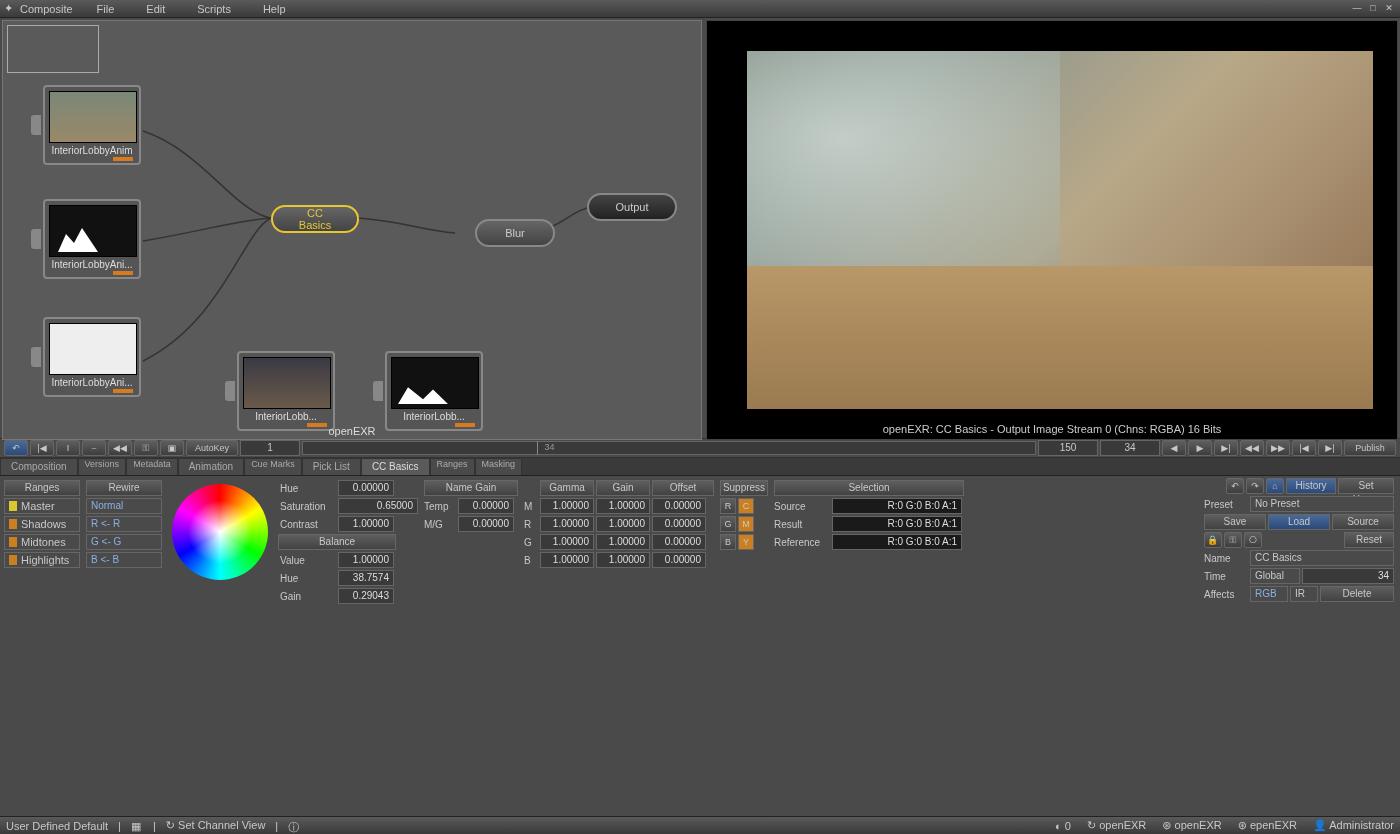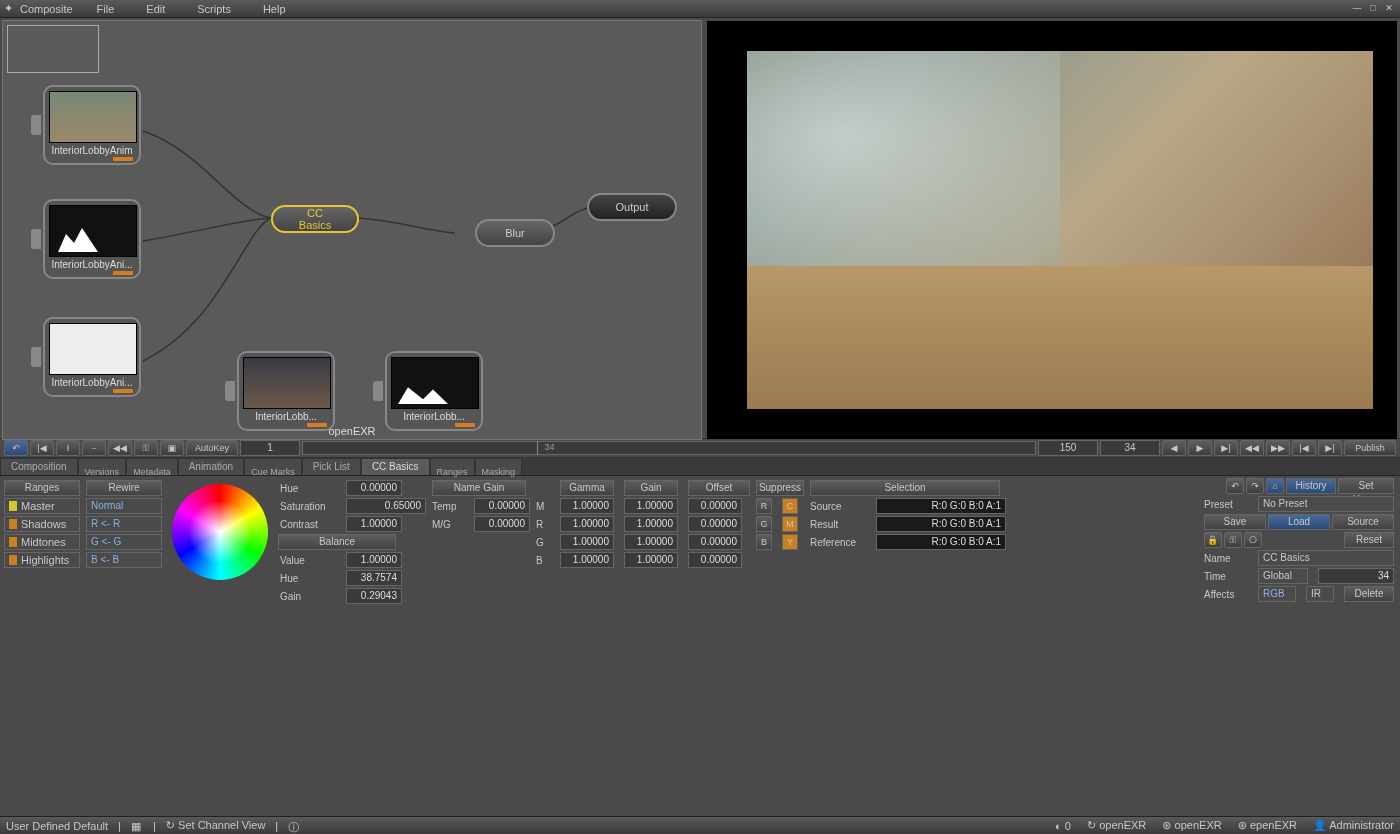--- a/index.html
+++ b/index.html
@@ -6,21 +6,21 @@
 body{background:#4a4a4a;width:1400px;height:834px;overflow:hidden;position:relative}
 .menubar{height:18px;background:linear-gradient(#5a5a5a,#3a3a3a);display:flex;align-items:center;padding:0 4px;border-bottom:1px solid #222}
 .menubar .logo{width:14px;height:14px;margin-right:2px}
 .menubar .title{margin-right:24px}
 .menubar .item{margin-right:32px;cursor:pointer}
 .winbtn{position:absolute;right:4px;top:2px;display:flex;gap:2px}
 .winbtn span{width:14px;height:12px;display:inline-block;text-align:center;line-height:12px;font-size:9px}
 .upper{display:flex;height:420px}
 .nodepanel{width:700px;height:420px;background:#5a5a5a;border:1px solid #777;position:relative;margin:2px}
 .minimap{position:absolute;left:4px;top:4px;width:92px;height:48px;border:1px solid #aaa;background:#5a5a5a}
-.node{position:absolute;background:#555;border:2px solid #888;border-radius:10px;text-align:center}
+.node{position:absolute;background:#555;border:2px solid #888;border-radius:4px;text-align:center}
 .node.image{width:98px;height:80px;padding:4px}
 .node.image .thumb{width:88px;height:52px;background:#222;border:1px solid #000;margin-bottom:2px}
 .node.image .lbl{font-size:10px;color:#ddd;white-space:nowrap;overflow:hidden}
 .node.image .orange{position:absolute;right:6px;bottom:2px;width:20px;height:4px;background:#d87a1f}
 .node.pill{height:28px;border-radius:14px;padding:0 20px;display:flex;align-items:center;justify-content:center;background:linear-gradient(#666,#444);border:2px solid #888}
 .node.pill.sel{border:2px solid #e8c632}
 .node.pill .lbl{color:#e8c632}
 .node.pill.dark .lbl{color:#ccc}
 .handle{position:absolute;left:-14px;top:50%;width:10px;height:20px;background:#888;border-radius:3px 0 0 3px;transform:translateY(-50%)}
 .edge{position:absolute;stroke:#333;stroke-width:1.5;fill:none}
@@ -35,32 +35,32 @@
 .tbtn{height:16px;min-width:24px;background:linear-gradient(#5e5e5e,#3e3e3e);border:1px solid #666;border-radius:2px;display:flex;align-items:center;justify-content:center;font-size:9px;cursor:pointer}
 .tbtn.w{min-width:52px}
 .tbtn.blue{background:linear-gradient(#4a6a9a,#2a4a7a)}
 .timefield{width:60px;height:16px;background:#3a3a3a;border:1px solid #666;text-align:center;line-height:14px;font-size:10px}
 .timetrack{flex:1;height:14px;background:#3a3a3a;border:1px solid #666;position:relative}
 .timetrack .marker{position:absolute;left:32%;top:-1px;bottom:-1px;width:1px;background:#888}
 .timetrack .lbl{position:absolute;left:33%;top:0;font-size:9px;color:#999}
 .tabs{height:18px;display:flex;gap:0;background:#3a3a3a;border-bottom:1px solid #222}
 .tab{padding:2px 10px;background:#4a4a4a;border:1px solid #333;border-bottom:none;font-size:10px;cursor:pointer;color:#aaa}
 .tab.active{background:#5a5a5a;color:#ddd}
-.tab.sm{font-size:9px;padding:8px 6px}
+.tab.sm{font-size:9px;padding:0 6px}
 .params{display:flex;background:#4a4a4a;padding:4px;height:338px;align-items:flex-start;gap:6px}
 .col{display:flex;flex-direction:column;gap:2px}
 .hdr{height:16px;background:linear-gradient(#5e5e5e,#424242);border:1px solid #666;text-align:center;line-height:14px;font-size:10px}
 .cell{height:16px;background:#4a4a4a;border:1px solid #666;padding:0 4px;line-height:14px;font-size:10px;display:flex;align-items:center}
 .cell.blue{color:#8ab0e0}
 .cell .sq{width:8px;height:10px;background:#ca8020;margin-right:4px}
 .cell .sq.y{background:#d8c830}
 .numfield{height:16px;background:#3a3a3a;border:1px solid #666;text-align:right;padding:0 4px;line-height:14px;font-size:10px;color:#ddd}
 .wheel{width:96px;height:96px;border-radius:50%;background:conic-gradient(red,yellow,lime,cyan,blue,magenta,red);position:relative;margin:4px}
 .wheel::after{content:"";position:absolute;inset:16px;border-radius:50%;background:radial-gradient(circle,#fff 0%,transparent 70%)}
-.row{display:flex;gap:10px;align-items:center}
+.row{display:flex;gap:2px;align-items:center}
 .lblcell{width:58px;font-size:10px;text-align:left;padding-left:2px}
 .chip{width:16px;height:16px;background:linear-gradient(#5e5e5e,#424242);border:1px solid #666;text-align:center;line-height:14px;font-size:9px}
 .chip.o{background:#ca8020}
 .btn{height:16px;background:linear-gradient(#5e5e5e,#424242);border:1px solid #666;text-align:center;line-height:14px;font-size:10px;cursor:pointer;padding:0 6px}
 .black{background:#1a1a1a;color:#ddd;text-align:right}
 .rightcol{position:absolute;right:6px;top:478px;width:190px;display:flex;flex-direction:column;gap:2px}
 .statusbar{position:absolute;bottom:0;left:0;right:0;height:18px;background:linear-gradient(#5a5a5a,#3a3a3a);display:flex;align-items:center;padding:0 6px;gap:10px;border-top:1px solid #222}
 .statusbar .r{margin-left:auto;display:flex;gap:16px;align-items:center}
 .statusbar .ic{width:12px;height:12px;display:inline-block}
 svg.edgesvg{position:absolute;left:0;top:0;width:100%;height:100%;pointer-events:none}
@@ -138,20 +138,21 @@
       <span class="lbl">Output</span>
     </div>
 
     <div class="caption">openEXR</div>
   </div>
 
   <div class="viewer">
     <div class="img">
       <div class="chair"></div>
     </div>
+    <div class="caption">openEXR: CC Basics - Output Image  Stream 0 (Chns: RGBA)  16 Bits</div>
   </div>
 </div>
 
 <div class="timeline">
   <div class="tbtn blue">↶</div>
   <div class="tbtn">|◀</div>
   <div class="tbtn">I</div>
   <div class="tbtn">⎯</div>
   <div class="tbtn">◀◀</div>
   <div class="tbtn">⚿</div>

